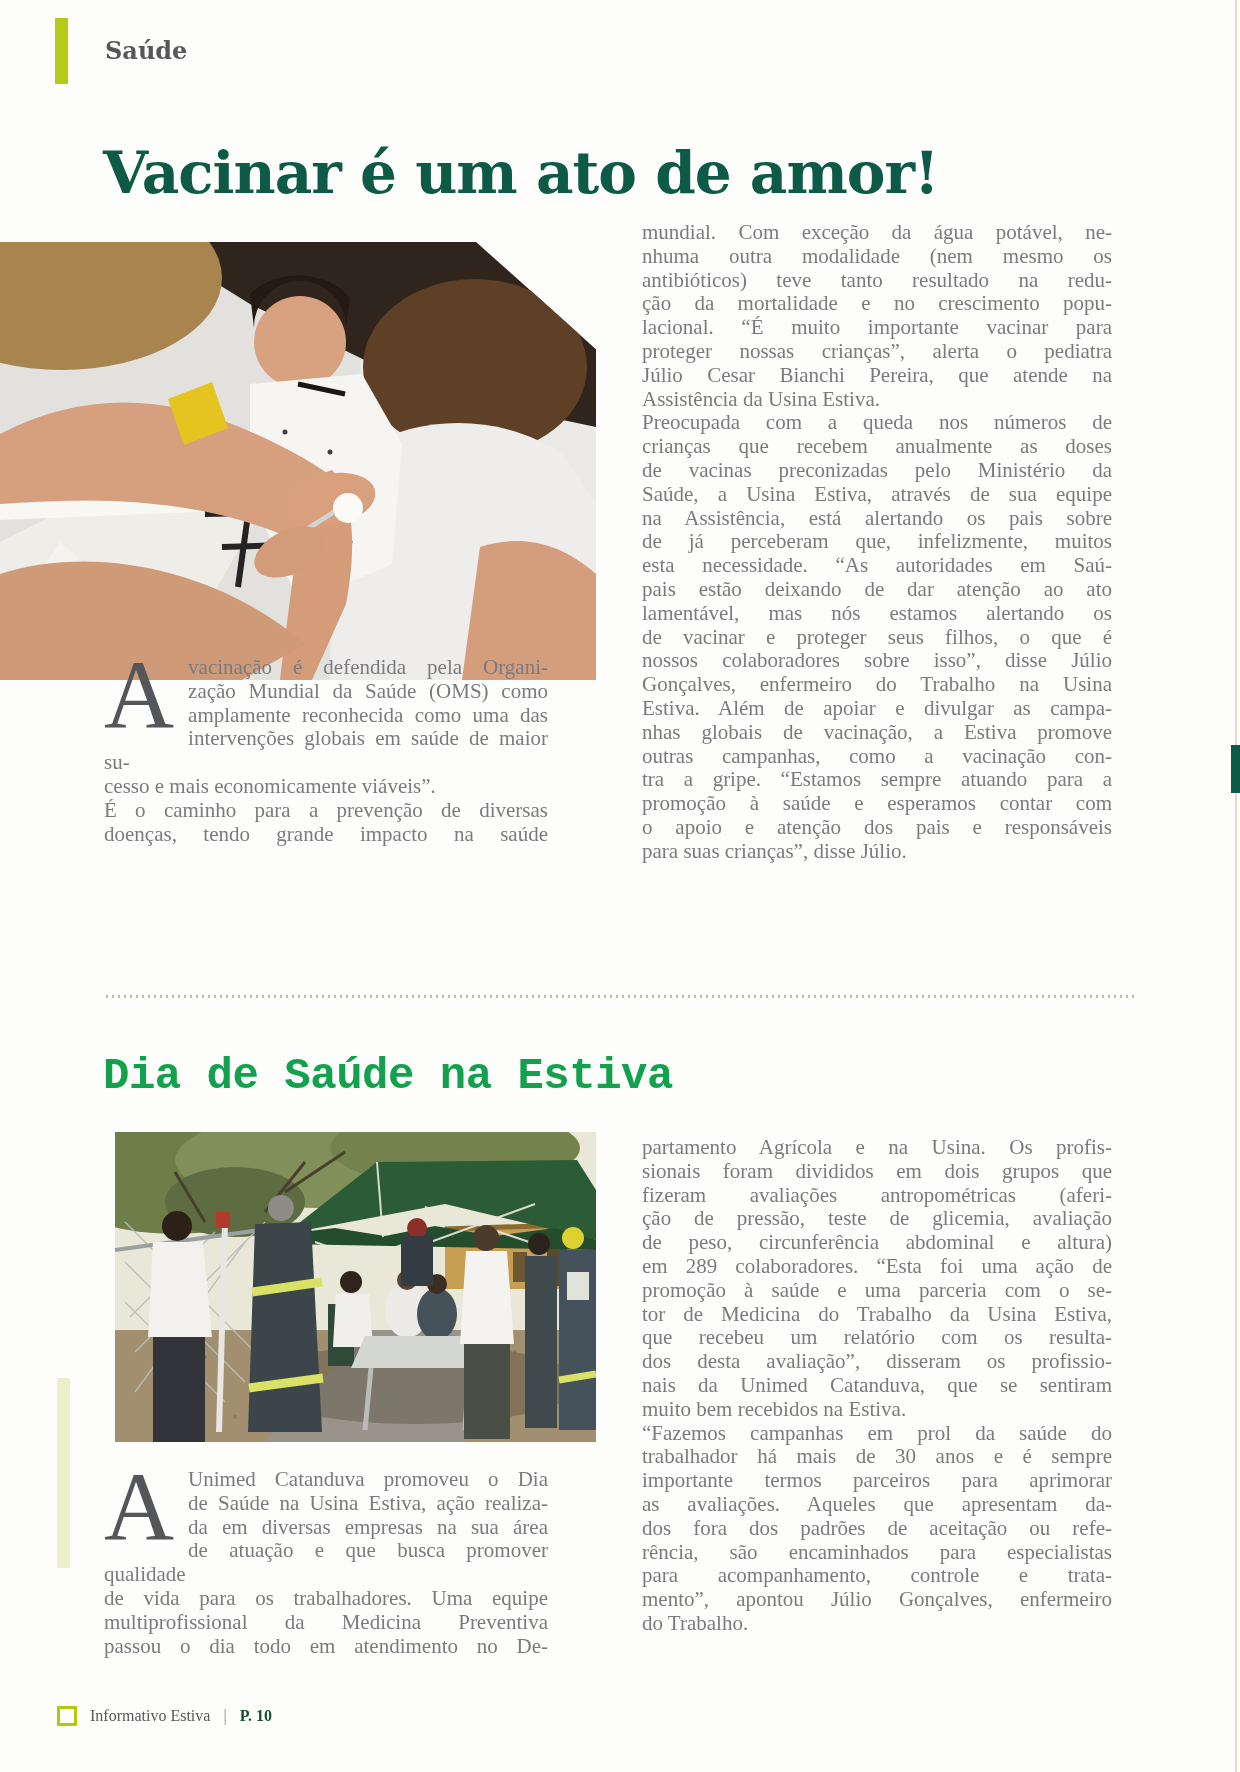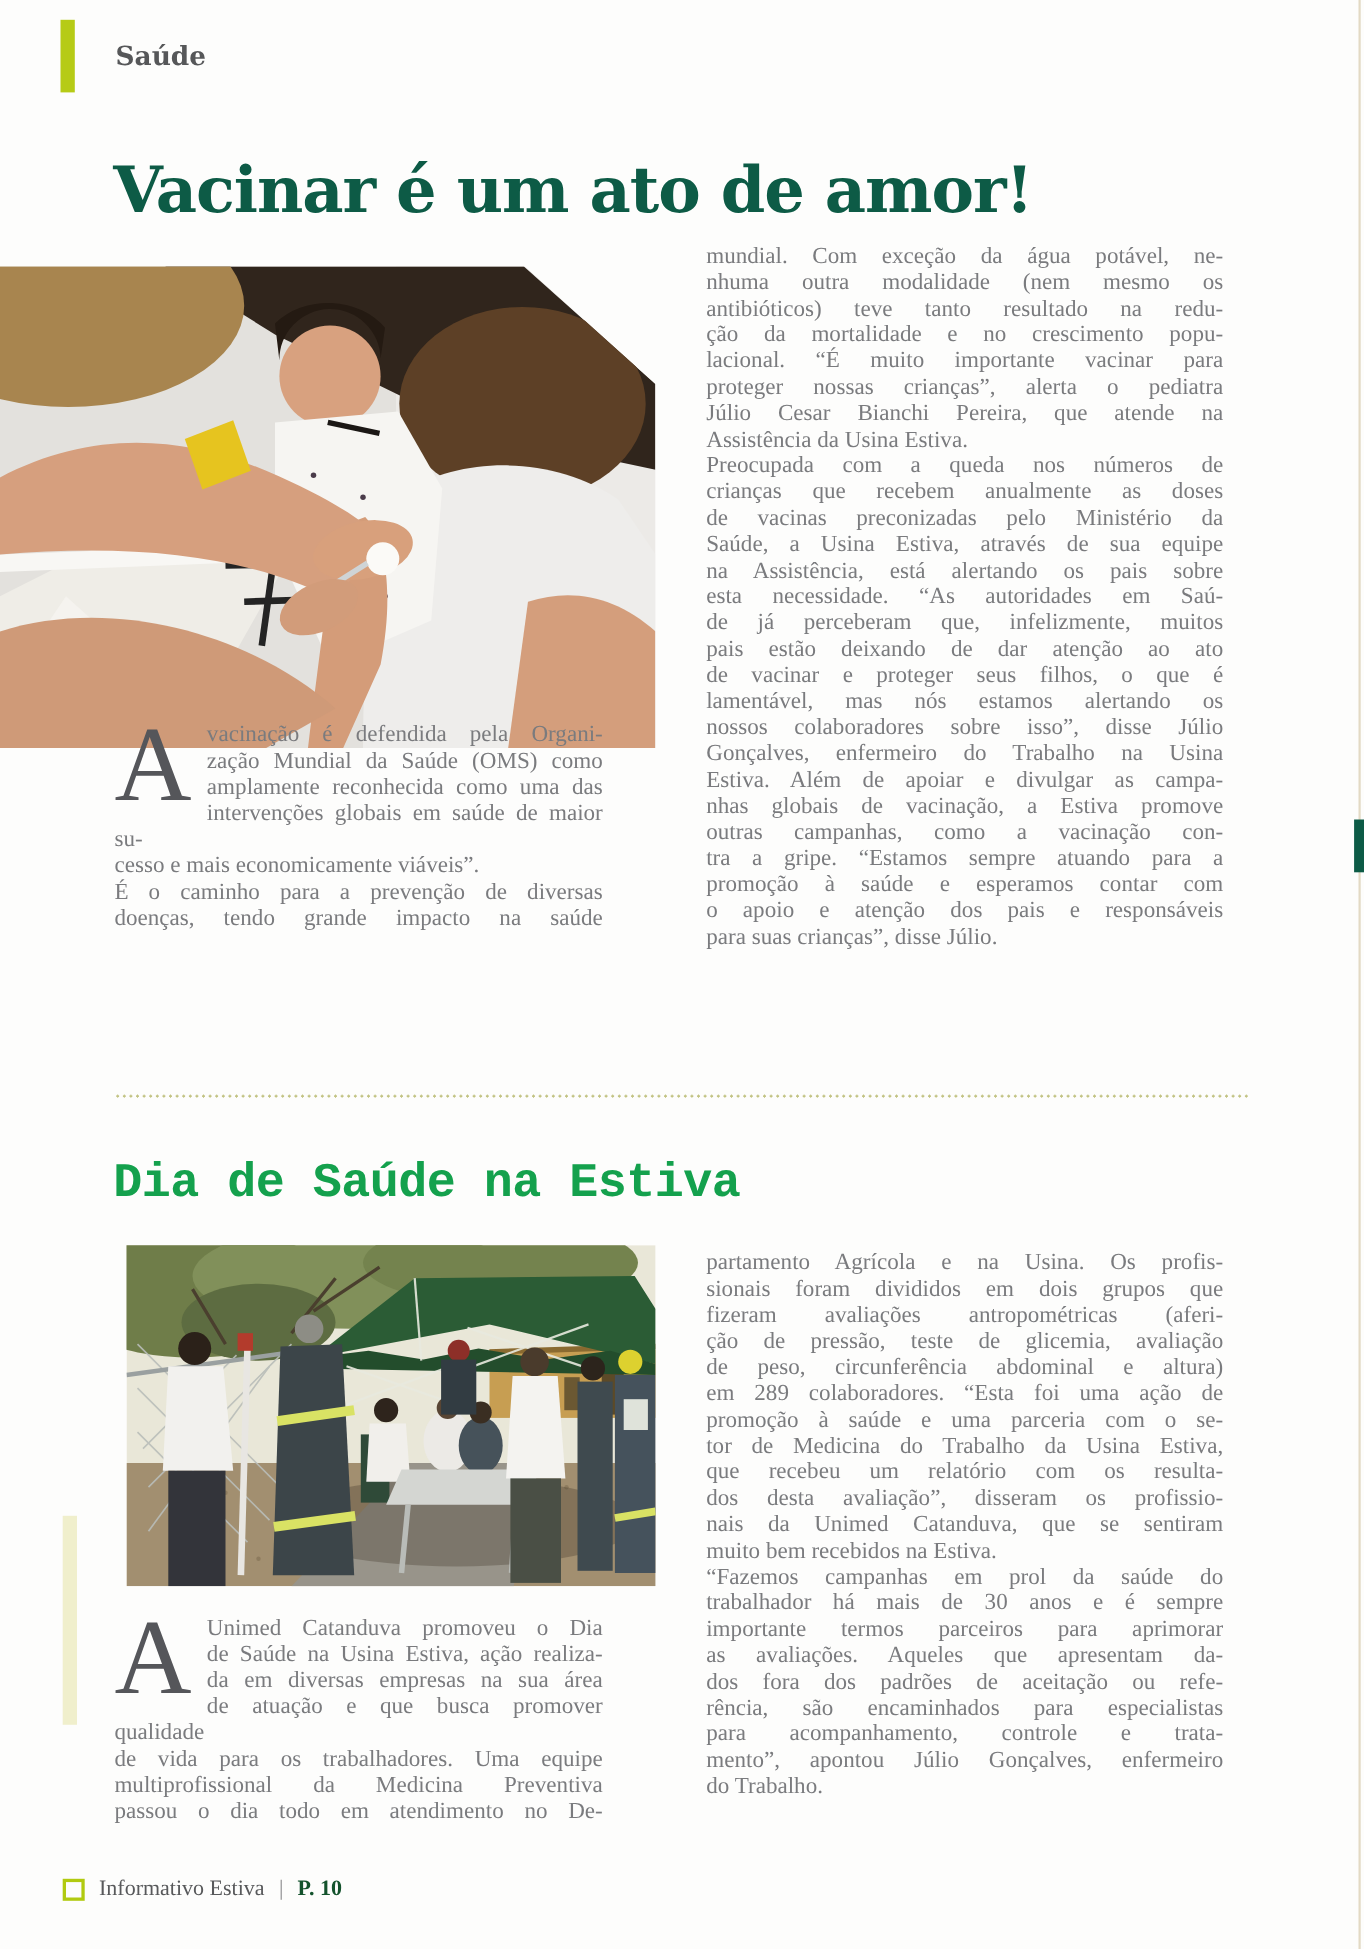--- a/index.html
+++ b/index.html
@@ -42,21 +42,21 @@
   .a1-right { left:642px; top:221px;  width:470px; }
   .a2-left  { left:104px; top:1468px; width:444px; }
   .a2-right { left:642px; top:1136px; width:470px; }
   .tline { text-align:justify; text-align-last:justify; }
   .tline.flush { text-align-last:left; }
   .dropcap { float:left; font-family:"Liberation Serif", serif;
     font-size:97px; line-height:71px; height:71px; color:#55565a;
     margin:3px 14px 0 0; }
   
   .footer { position:absolute; left:57px; top:1706px; display:flex;
-    align-items:center; gap:13px; font-size:20px; color:#58595b; }
+    align-items:center; gap:13px; font-size:16px; color:#58595b; }
   .footer-box { width:14px; height:14px; border:3px solid var(--footer-square,#b1ca10);
     display:inline-block; background:transparent; }
   .footer .sep { color:#8a8b8d; }
   .footer .pageno { font-weight:bold; color:#14532d; }
 </style>
 </head>
 <body>
 
 <div class="page">
 
@@ -135,25 +135,25 @@
         <div class="tline">ção da mortalidade e no crescimento popu-</div>
         <div class="tline">lacional. “É muito importante vacinar para</div>
         <div class="tline">proteger nossas crianças”, alerta o pediatra</div>
         <div class="tline">Júlio Cesar Bianchi Pereira, que atende na</div>
         <div class="tline flush">Assistência da Usina Estiva.</div>
         <div class="tline">Preocupada com a queda nos números de</div>
         <div class="tline">crianças que recebem anualmente as doses</div>
         <div class="tline">de vacinas preconizadas pelo Ministério da</div>
         <div class="tline">Saúde, a Usina Estiva, através de sua equipe</div>
         <div class="tline">na Assistência, está alertando os pais sobre</div>
+        <div class="tline">de já perceberam que, infelizmente, muitos</div>
         <div class="tline">esta necessidade. “As autoridades em Saú-</div>
-        <div class="tline">de já perceberam que, infelizmente, muitos</div>
         <div class="tline">pais estão deixando de dar atenção ao ato</div>
+        <div class="tline">lamentável, mas nós estamos alertando os</div>
         <div class="tline">de vacinar e proteger seus filhos, o que é</div>
-        <div class="tline">lamentável, mas nós estamos alertando os</div>
         <div class="tline">nossos colaboradores sobre isso”, disse Júlio</div>
         <div class="tline">Gonçalves, enfermeiro do Trabalho na Usina</div>
         <div class="tline">Estiva. Além de apoiar e divulgar as campa-</div>
         <div class="tline">nhas globais de vacinação, a Estiva promove</div>
         <div class="tline">outras campanhas, como a vacinação con-</div>
         <div class="tline">tra a gripe. “Estamos sempre atuando para a</div>
         <div class="tline">promoção à saúde e esperamos contar com</div>
         <div class="tline">o apoio e atenção dos pais e responsáveis</div>
         <div class="tline flush">para suas crianças”, disse Júlio.</div>
       </div>

